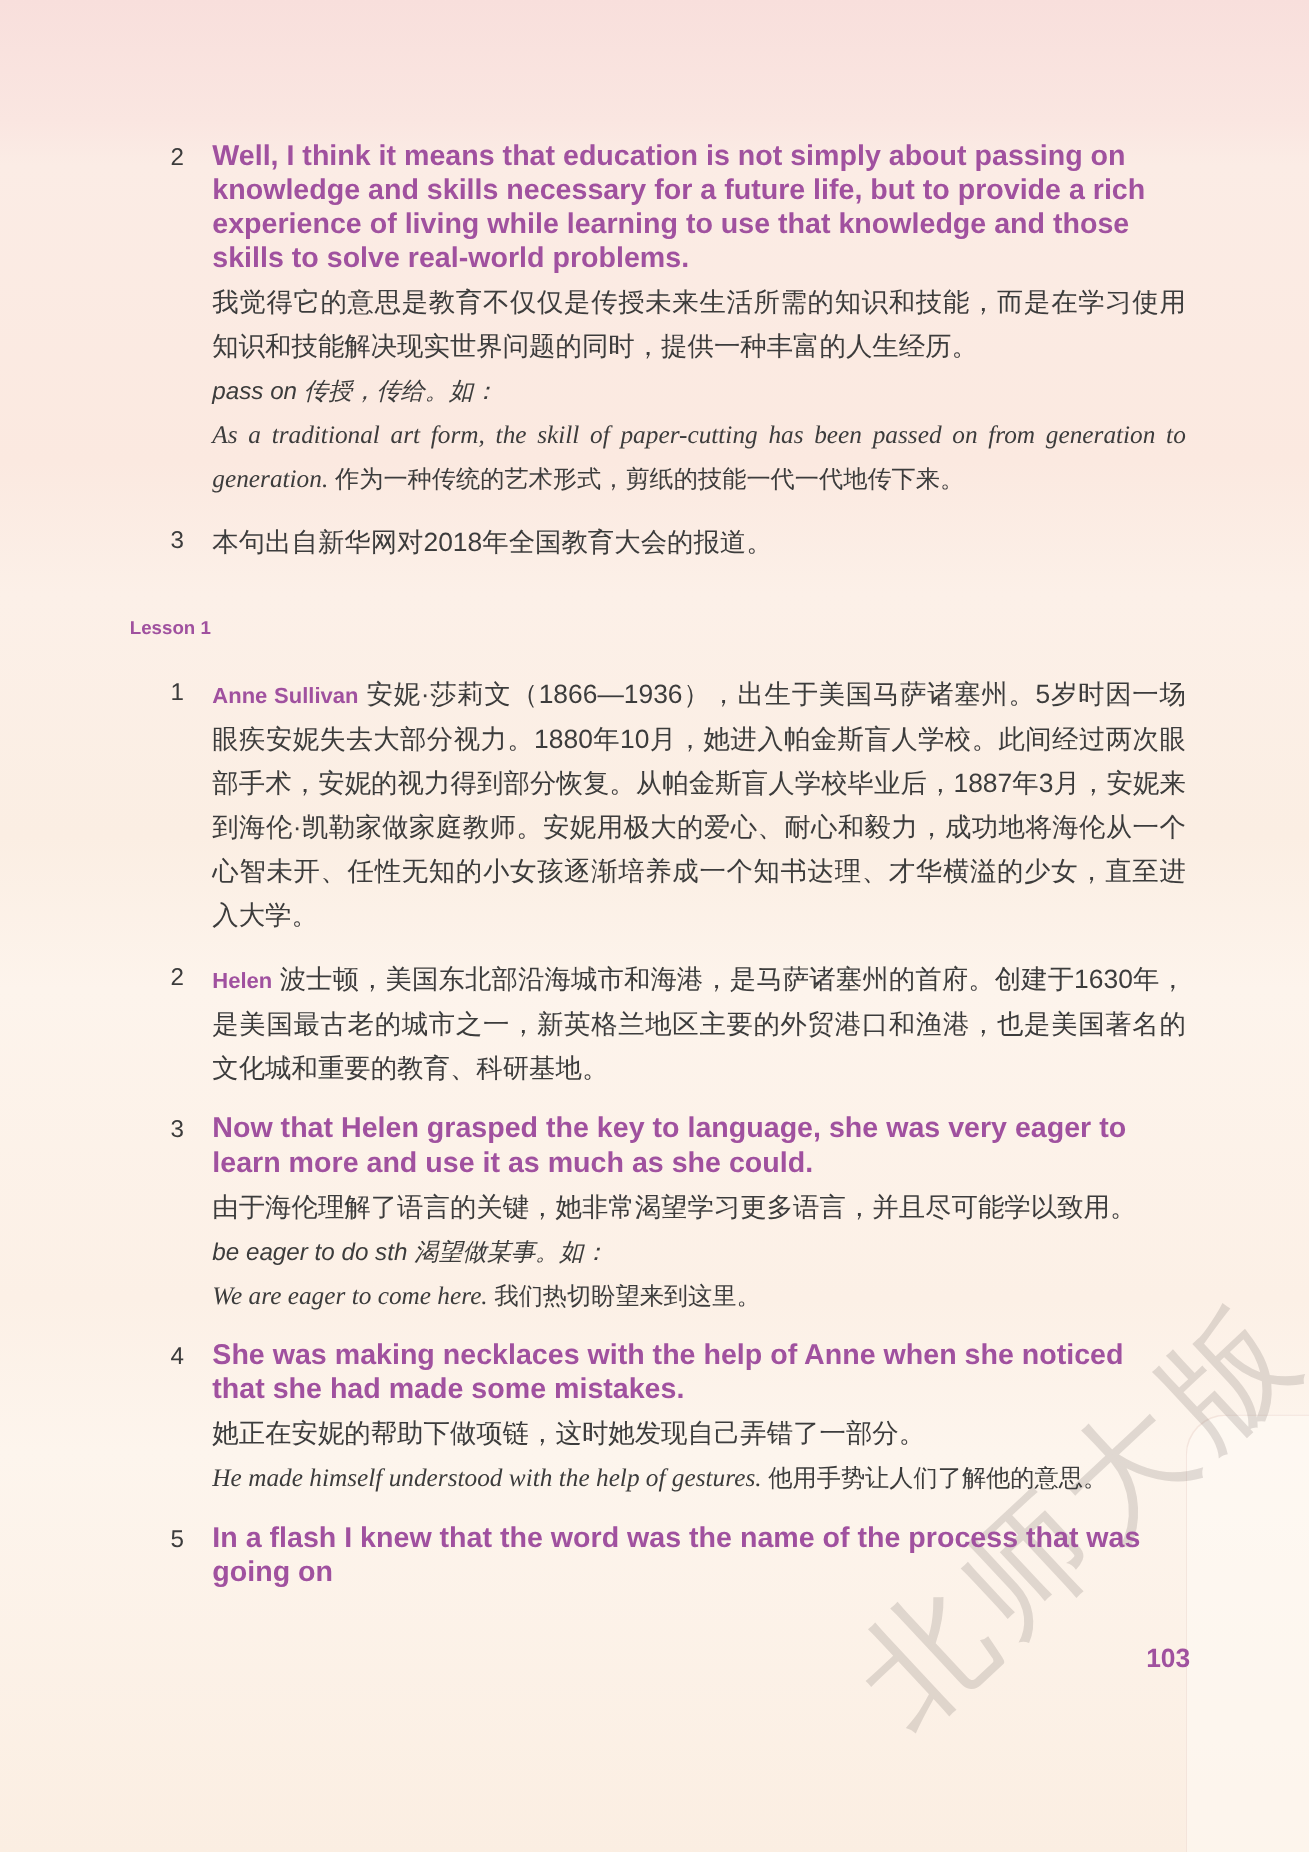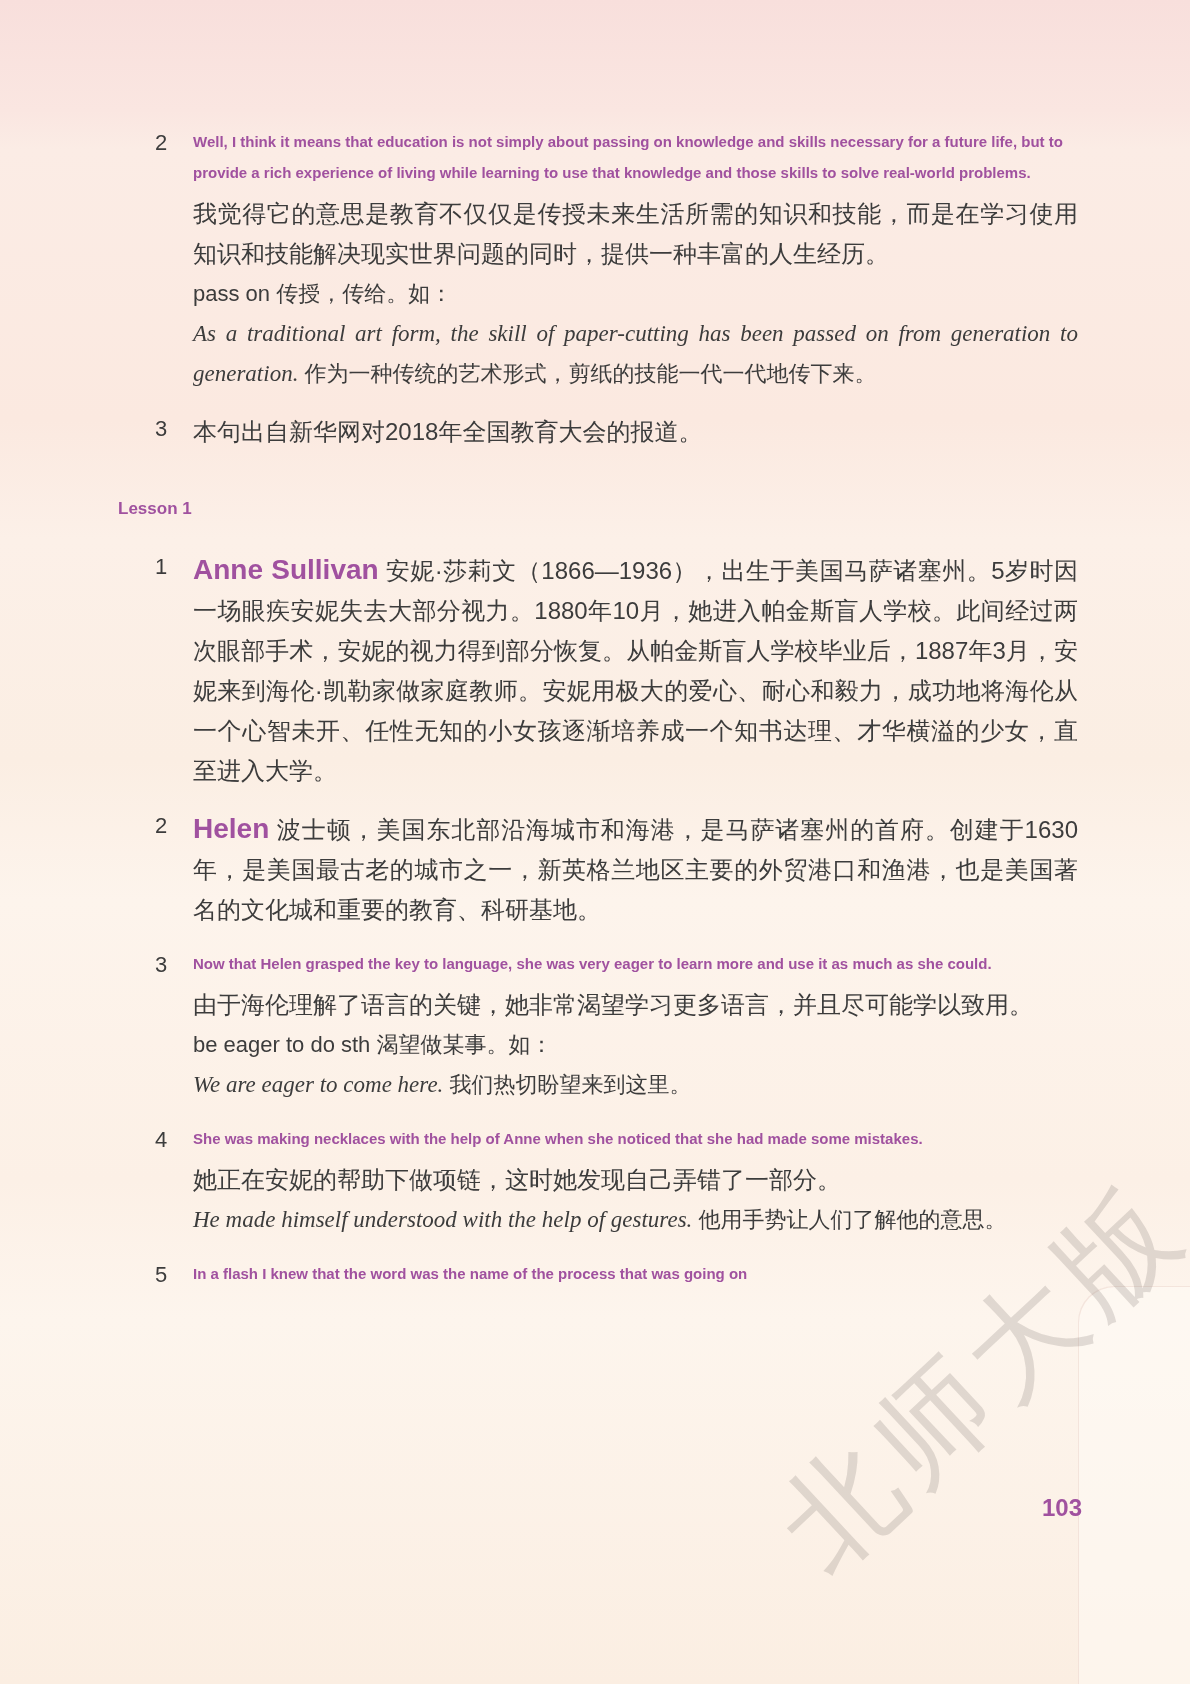--- a/index.html
+++ b/index.html
@@ -43,55 +43,56 @@
     line-height: 31px;
     padding-top: 1px;
     color: var(--text, #3c3c3c);
   }
   .item-body { flex: 1; min-width: 0; }
 
   .en-bold {
     margin: 0 12px 6px 0;
     color: var(--accent, #a0519f);
     font-weight: bold;
-    font-size: 15px;
+    font-size: 26px;
     line-height: 31px;
   }
   .en-bold.last { margin-bottom: 0; }
 
   .zh {
     margin: 0;
     font-size: 24px;
     line-height: 40px;
     color: var(--text, #3c3c3c);
     text-align: justify;
   }
   .phrase {
     margin: 0;
     font-size: 22px;
     line-height: 40px;
     color: var(--text, #3c3c3c);
+    font-style: italic;
   }
   .example {
     margin: 0;
     font-size: 22px;
     line-height: 40px;
     color: var(--text, #3c3c3c);
     text-align: justify;
   }
   .example .en-ital {
     font-style: italic;
     font-family: "Liberation Serif", "DejaVu Serif", serif;
     font-size: 23px;
   }
 
   .term {
     color: var(--accent, #a0519f);
     font-weight: bold;
-    font-size: 28px;
+    font-size: 20px;
   }
 
   .lesson-heading {
     margin: 42px 0 26px 0;
     color: var(--accent, #a0519f);
     font-weight: bold;
     font-size: 17px;
     line-height: 30px;
   }
 

